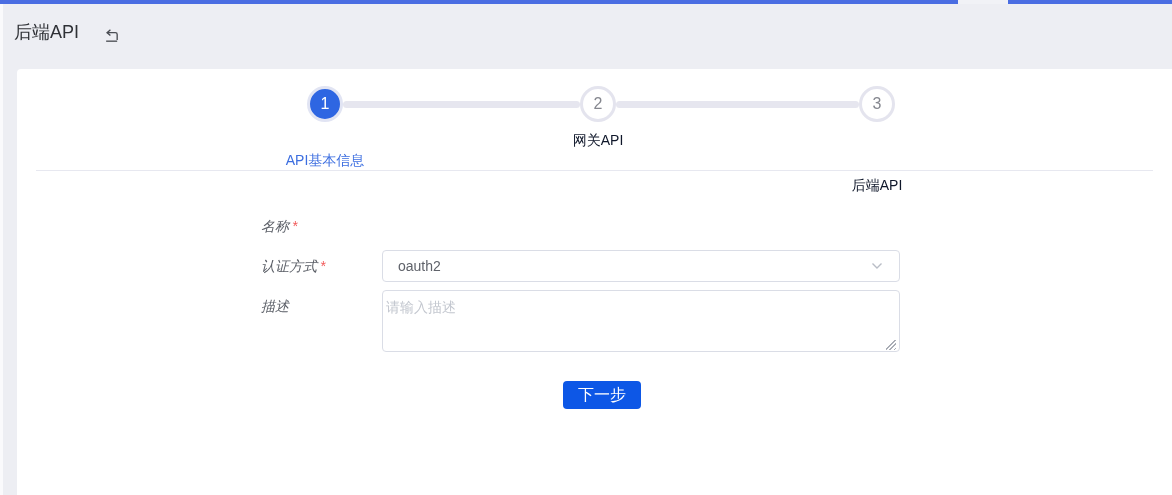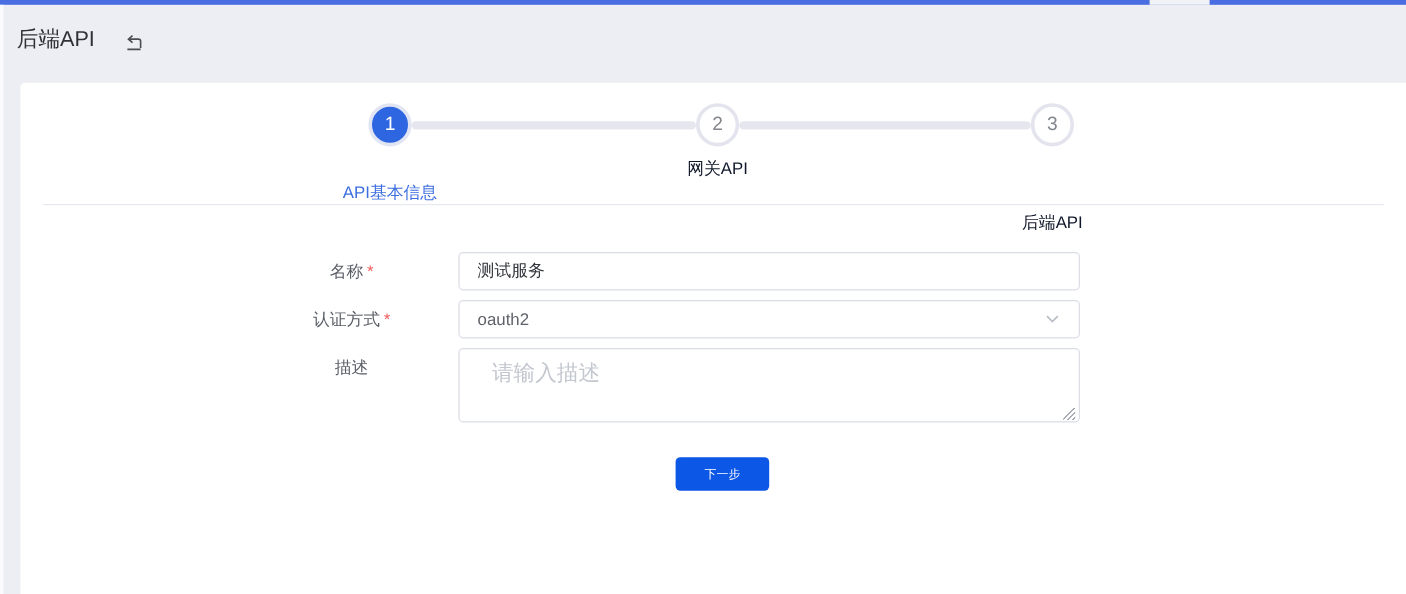--- a/index.html
+++ b/index.html
@@ -33,49 +33,49 @@
   .step-label { position:absolute; top:63px; width:140px; text-align:center; font-size:14px; cursor:pointer; }
   .step-label.active { color:#3c6ee0;margin-top:20px; }
   .step-label.inactive { color:#0f172a; }
   .step-label.s1 { left:238px; }
   .step-label.s2 { left:511px; }
   .step-label.s3 { left:790px;margin-top:45px; }
 
   .divider { position:absolute; left:19px; top:101px; width:1117px; height:1px; background:#e7e8f0; }
 
   
-  .form-label { position:absolute; left:216px; width:120px; height:32px; line-height:32px;
-                text-align:center; font-size:14px; color:#5a5e66; }
+  .form-label { position:absolute; left:244px; width:120px; height:32px; line-height:32px;
+                text-align:left; font-size:14px; color:#5a5e66;font-style:italic; }
   .req { color:#f25a5a; margin-left:3px; }
   .row1-label { top:141px; } .row2-label { top:181px; } .row3-label { top:221px; }
 
   .text-input { position:absolute; left:365px; top:141px; width:518px; height:32px;
                 border:1px solid #dadde6; border-radius:4px; padding:0 15px; font-size:14px;
                 color:#32353b; background:#fff; outline:none;
                 font-family:"Liberation Sans","DejaVu Sans",sans-serif; }
 
   .select-box { position:absolute; left:365px; top:181px; width:518px; height:32px;
                 border:1px solid #dadde6; border-radius:4px; background:#fff; cursor:pointer;
                 display:flex; align-items:center; padding:0 15px;gap:34px; }
   .select-value { font-size:14px; color:#5f626a; flex:1; }
   .select-arrow { width:14px; height:14px; display:flex; align-items:center; justify-content:center; }
 
   .textarea { position:absolute; left:365px; top:221px; width:518px; height:62px;
-              border:1px solid #dadde6; border-radius:4px; padding:8px 27px; font-size:18px;
+              border:1px solid #dadde6; border-radius:4px; padding:8px 3px; font-size:14px;
               color:#32353b; background:#fff; outline:none; resize:none;
               font-family:"Liberation Sans","DejaVu Sans",sans-serif; }
   .textarea::placeholder { color:#c3c7cf; }
   .resize-grip { position:absolute; left:869px; top:271px; width:10px; height:10px; cursor:nwse-resize;
                  background:
                    linear-gradient(315deg, transparent 1px, #a9adb5 1px, #a9adb5 2px, transparent 2px,
                                    transparent 4px, #a9adb5 4px, #a9adb5 5px, transparent 5px,
                                    transparent 7px, #a9adb5 7px, #a9adb5 8px, transparent 8px); }
 
   .next-btn { position:absolute; left:546px; top:312px; width:78px; height:28px; background:#0d57e6;
-              border:none; border-radius:4px; color:#ffffff; font-size:10px; cursor:pointer;
+              border:none; border-radius:4px; color:#ffffff; font-size:16px; cursor:pointer;
               font-family:"Liberation Sans","DejaVu Sans",sans-serif; }
 </style>
 </head>
 <body>
 
 <div class="page">
 
   <div class="topbar">
     <div class="topbar-gap"></div>
   </div>
@@ -101,21 +101,20 @@
 
     <div class="step-label s1 active">API基本信息</div>
     <div class="step-label s2 inactive">网关API</div>
     <div class="step-label s3 inactive">后端API</div>
 
     <div class="divider"></div>
 
     <div class="form-label row1-label">
       <span>名称</span><span class="req">*</span>
     </div>
-    <input class="text-input" type="text" value="测试服务" style="">
 
     <div class="form-label row2-label">
       <span>认证方式</span><span class="req">*</span>
     </div>
     <div class="select-box">
       <span class="select-value">oauth2</span>
       <span class="select-arrow">
         <svg width="12" height="8" viewBox="0 0 12 8">
           <path d="M1.5 1.5 L6 6 L10.5 1.5" stroke="#b9bdc6" stroke-width="1.4" fill="none"></path>
         </svg>

